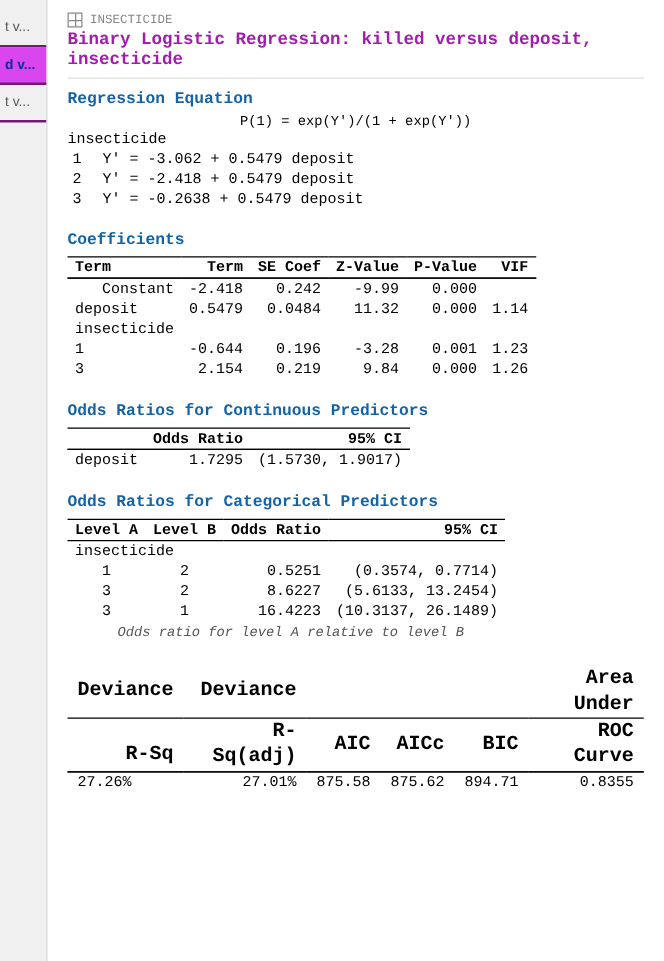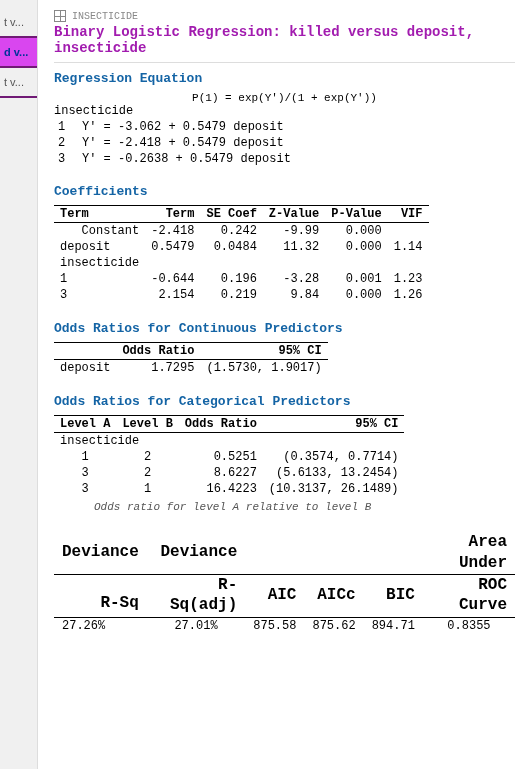--- a/index.html
+++ b/index.html
@@ -141,21 +141,21 @@
       text-align: right;
       font-weight: bold;
       padding: 1px 8px;
       border-bottom: 1px solid #000;
       font-size: 16px;
       line-height: 1.3;
       margin-top: 22px;
     }
 
     .model-summary-table td {
-      text-align: center;
+      text-align: right;
       padding: 1px 8px;
       font-size: 12px;
     }
 
     .grid-icon {
       display: inline-block;
       width: 12px;
       height: 12px;
       border: 1px solid #888;
       position: relative;

